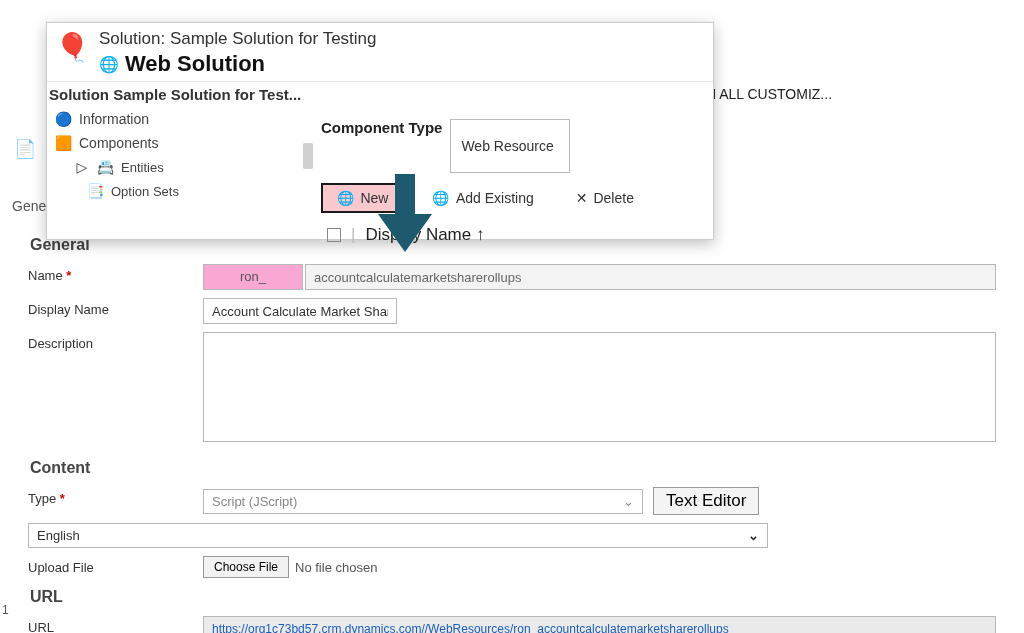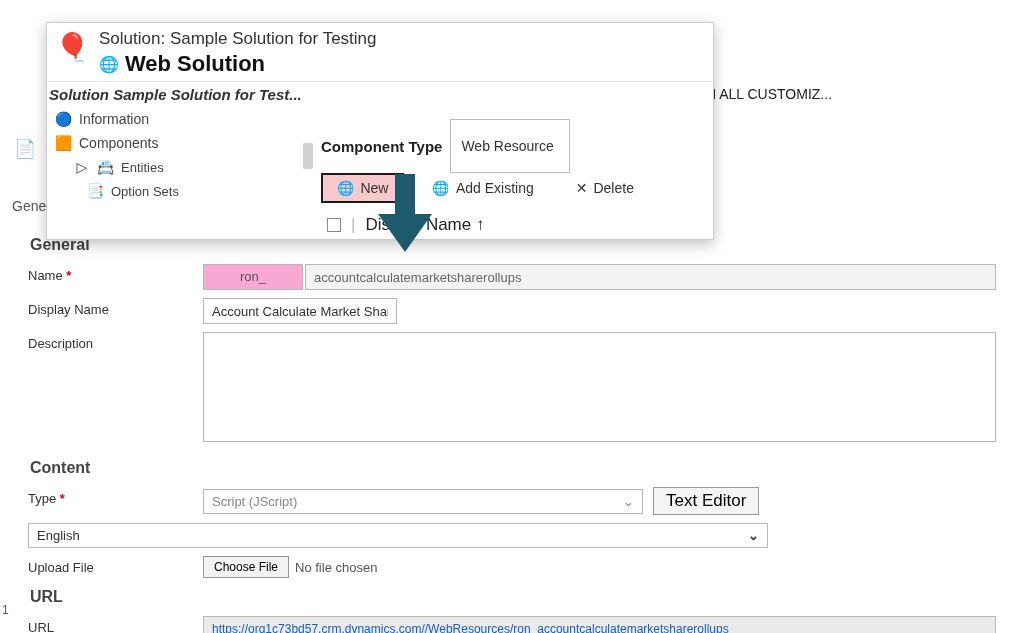--- a/index.html
+++ b/index.html
@@ -6,31 +6,31 @@
   body { font-family: "Segoe UI", Tahoma, sans-serif; font-size: 13px; color: #333; background: #fff; width: 1024px; height: 633px; position: relative; overflow: hidden; }
 
   
   .popup { position: absolute; left: 46px; top: 22px; width: 668px; height: 218px; background: #fff; border: 1px solid #ccc; box-shadow: 0 4px 14px rgba(0,0,0,0.25); z-index: 10; }
   .popup-head { display: flex; align-items: flex-start; gap: 8px; padding: 6px 8px 4px 8px; }
   .popup-head .big-icon { width: 36px; height: 36px; display:flex; align-items:center; justify-content:center; font-size: 28px; }
   .popup-titles { display:flex; flex-direction:column; }
   .popup-titles .line1 { font-size: 17px; color:#333; font-weight: 400; }
   .popup-titles .line2 { display:flex; align-items:center; gap:6px; font-size: 22px; font-weight: 700; color:#111; margin-top:2px; }
   .popup-titles .line2 .web-icon { font-size:16px; }
-  .popup-sub { font-size:15px; font-weight:700; padding: 4px 2px 4px 2px; border-top: 1px solid #e5e5e5; font-style: italic; }
+  .popup-sub { font-size:15px; font-weight:700; padding: 4px 2px 4px 2px; border-top: 1px solid #e5e5e5; }
 
   .popup-body { display:flex; }
   .popup-nav { width: 260px; border-right: none; padding-left: 2px; }
   .popup-nav .nav-row { display:flex; align-items:center; gap:6px; padding: 3px 6px; font-size:14px; color:#444; }
   .popup-nav .nav-row .icon { width:18px; height:18px; display:flex; align-items:center; justify-content:center; font-size:14px; }
   .popup-nav .nav-row.child { padding-left: 24px; font-size:13px; }
   .popup-nav .scroll-hint { position:absolute; top:120px; left:256px; width:10px; height:26px; background:#d0d0d0; border-radius:2px; }
 
   .popup-right { flex:1; padding: 6px 10px 6px 14px; }
-  .ct-row { display:flex; align-items:center; gap:8px; margin-top:6px; }
+  .ct-row { display:flex; gap:8px; margin-bottom:10px; margin-top:6px; }
   .ct-row .lbl { font-size:15px; font-weight:700; color:#222; }
   .ct-val { border:1px solid #bbb; padding:18px 10px; font-size:14px; min-width:120px; }
 
   .toolbar { display:flex; align-items:center; gap:14px; margin-bottom:12px; }
   .t-btn { display:flex; align-items:center; gap:6px; padding:5px 14px; font-size:14px; cursor:pointer; }
   .t-btn.new { border:2px solid #1a1a1a; background:#f8c8cc; }
   .t-btn .icon { font-size:14px; }
   .col-header { display:flex; align-items:center; gap:10px; font-size:17px; color:#222; padding-left: 6px; }
   .col-header .cb { width:14px; height:14px; border:1px solid #888; }
 

